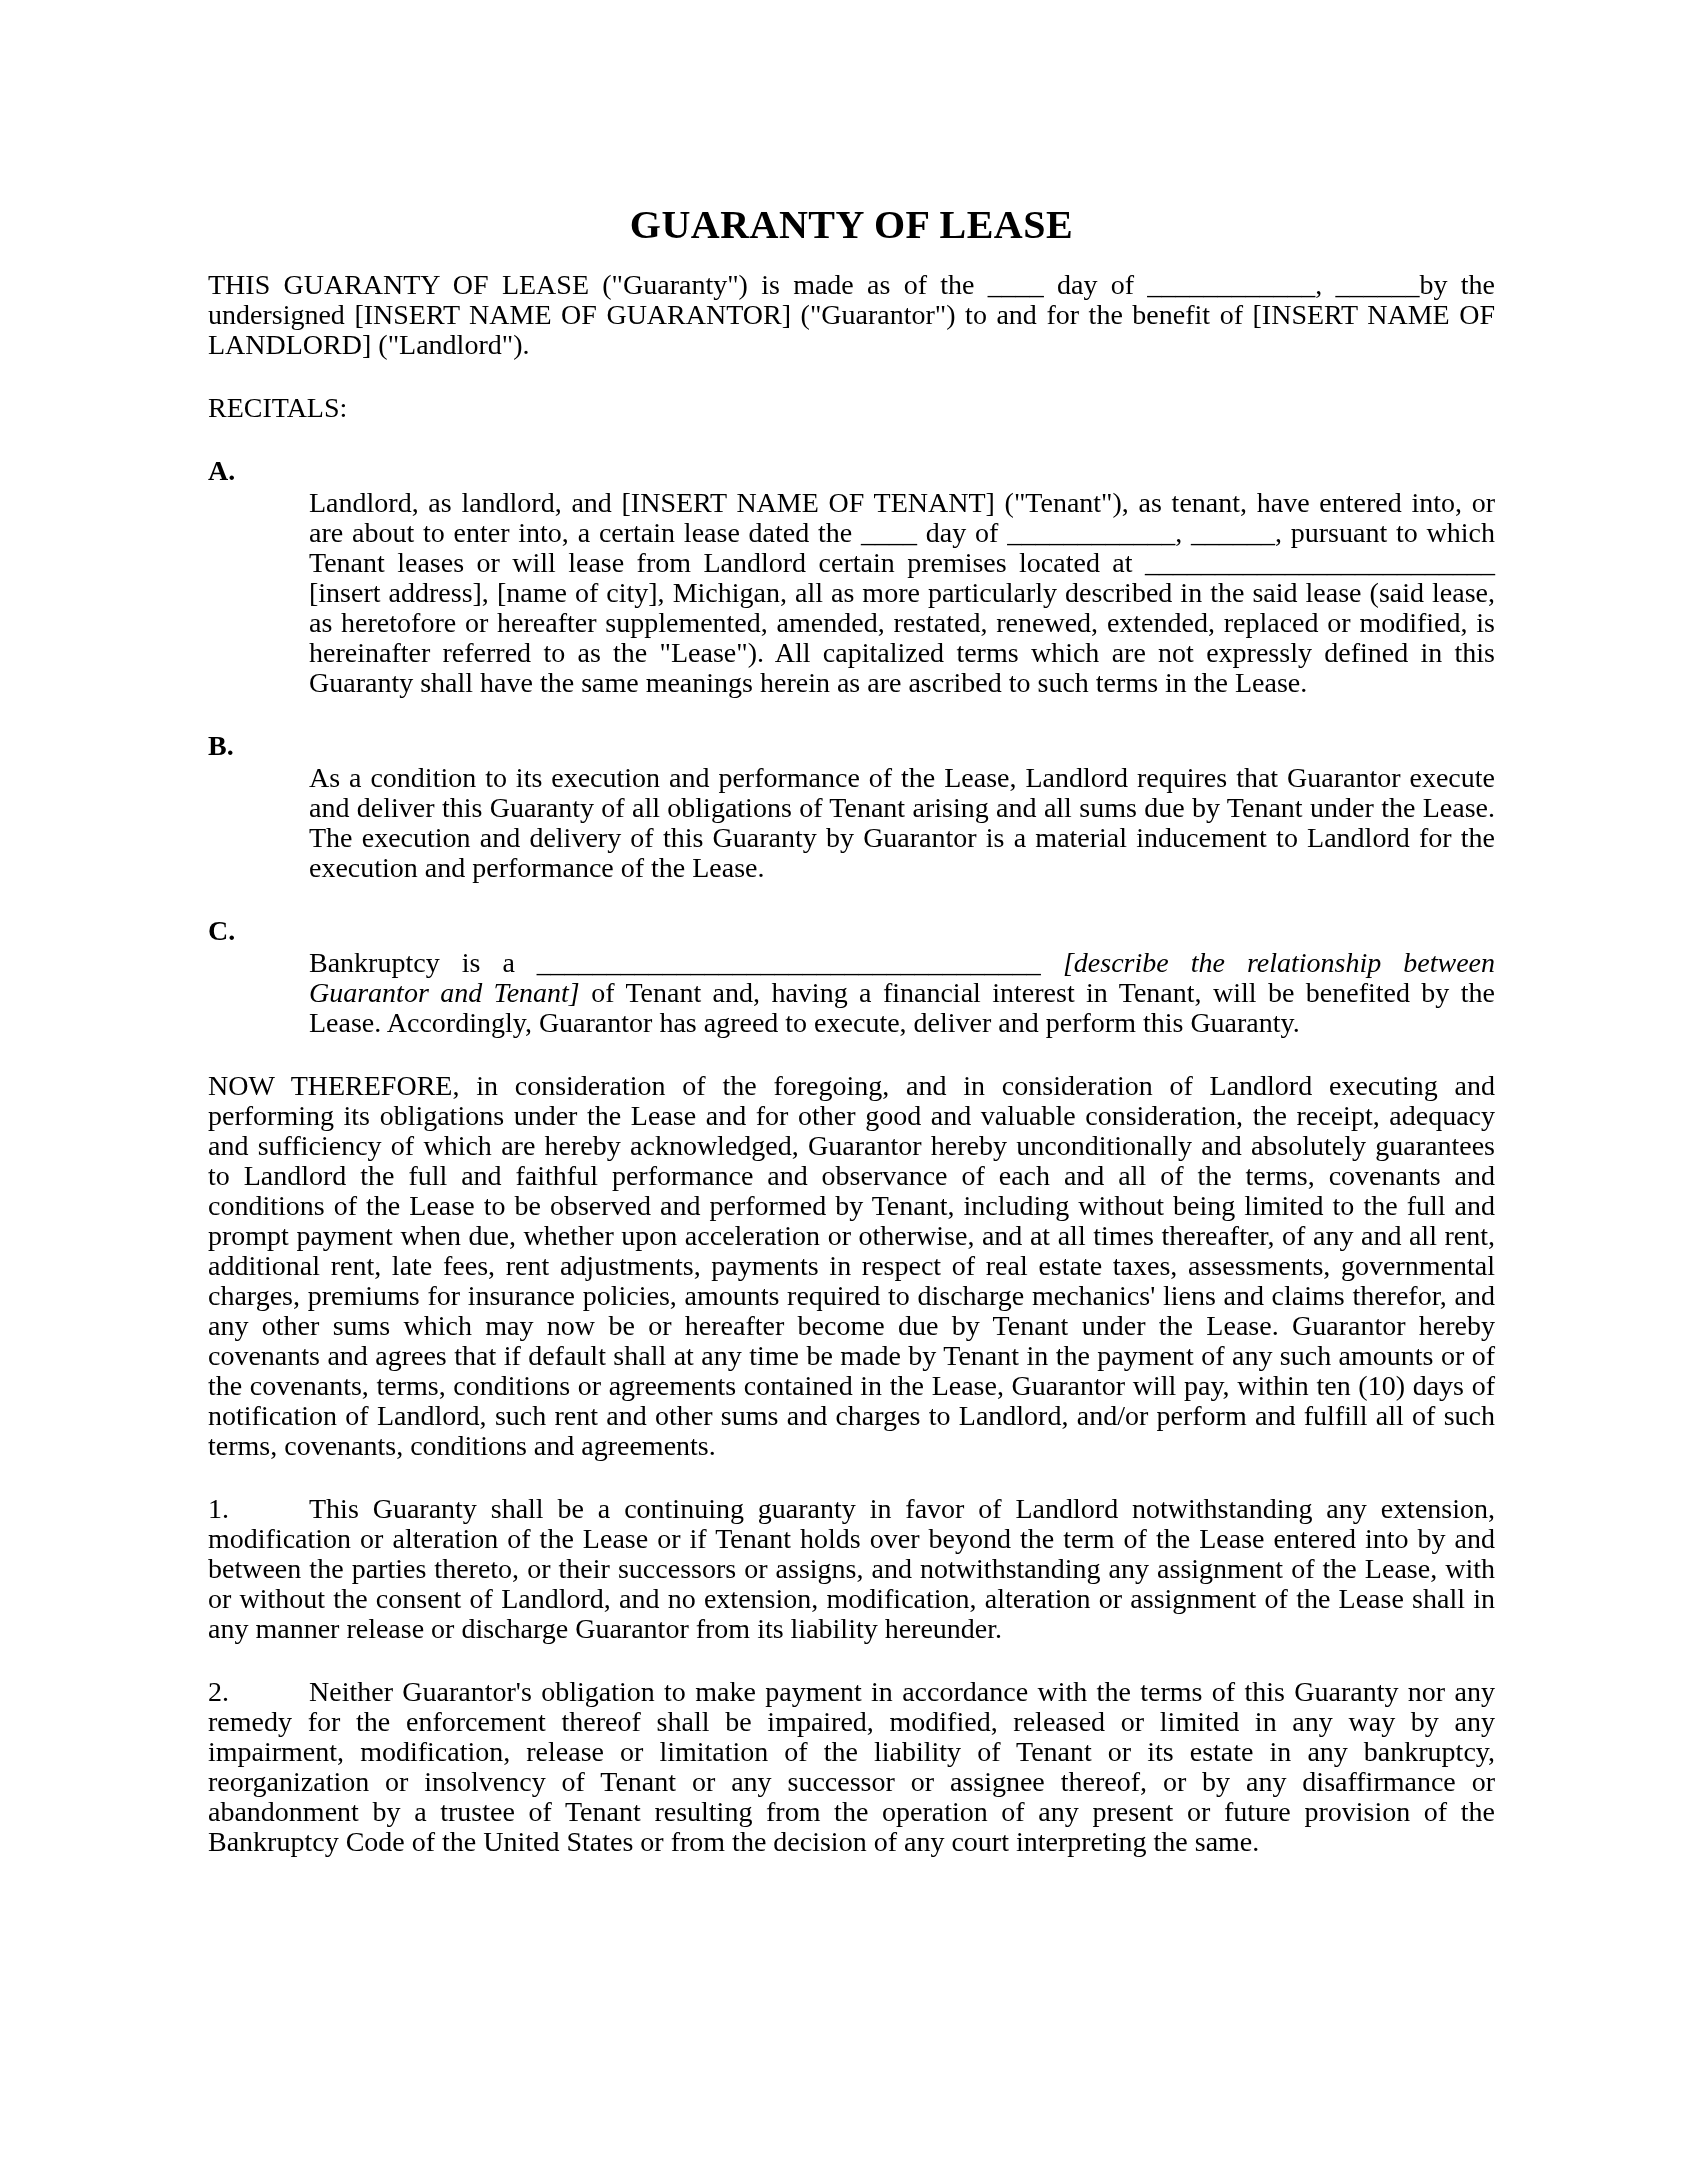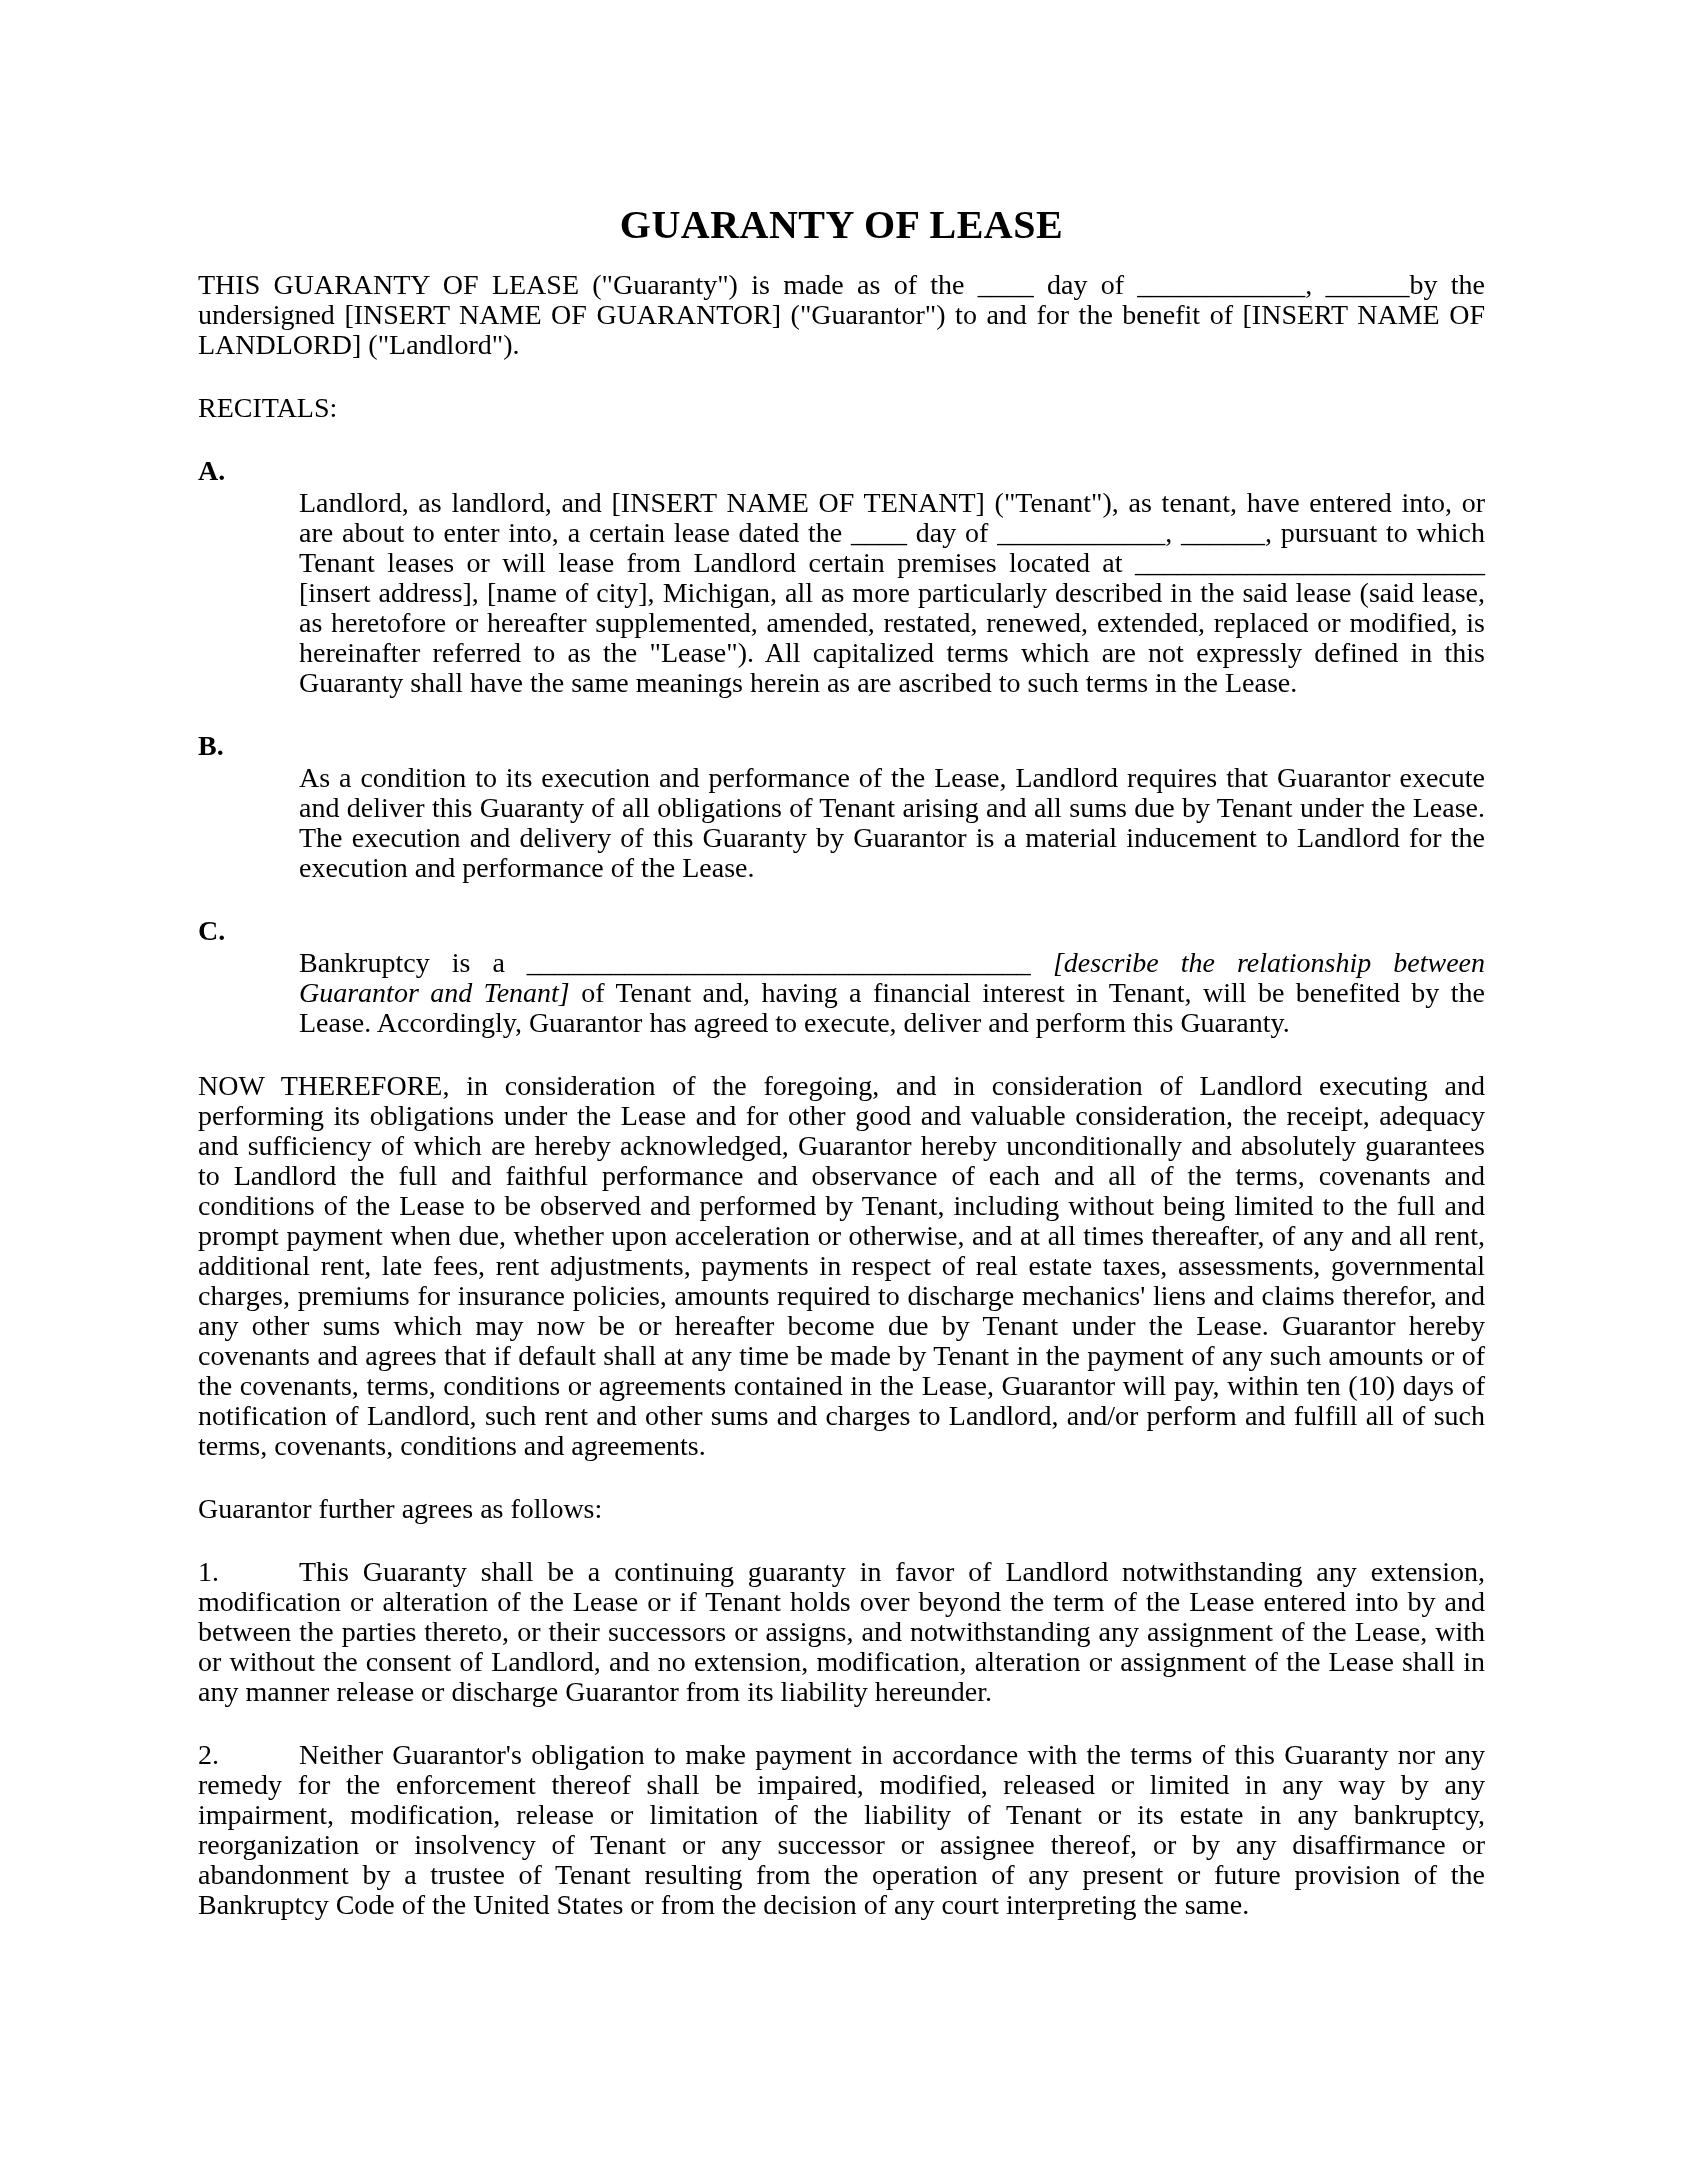--- a/index.html
+++ b/index.html
@@ -13,21 +13,21 @@
     height: 2178px;
     background: #ffffff;
     color: #000000;
     font-family: "Liberation Serif", "DejaVu Serif", serif;
     font-size: 28px;
     line-height: 30px;
     overflow: hidden;
   }
   #content {
     position: absolute;
-    left: 198px;
+    left: 208px;
     top: 201px;
     width: 1287px;
   }
   .title {
     text-align: center;
     font-weight: bold;
     font-size: 40px;
     line-height: 48px;
     margin: 0 0 21px 0;
     letter-spacing: 0.5px;
@@ -94,21 +94,20 @@
       <div class="rbody">As a condition to its execution and performance of the Lease, Landlord requires that Guarantor execute and deliver this Guaranty of all obligations of Tenant arising and all sums due by Tenant under the Lease. The execution and delivery of this Guaranty by Guarantor is a material inducement to Landlord for the execution and performance of the Lease.</div>
     </div>
 
     <div class="recital">
       <div class="rlabel">C.</div>
       <div class="rbody"><span>Bankruptcy is a </span><span>____________________________________</span> <span class="italic">[describe the relationship between Guarantor and Tenant]</span><span> of Tenant and, having a financial interest in Tenant, will be benefited by the Lease. Accordingly, Guarantor has agreed to execute, deliver and perform this Guaranty.</span></div>
     </div>
 
     <p class="para">NOW THEREFORE, in consideration of the foregoing, and in consideration of Landlord executing and performing its obligations under the Lease and for other good and valuable consideration, the receipt, adequacy and sufficiency of which are hereby acknowledged, Guarantor hereby unconditionally and absolutely guarantees to Landlord the full and faithful performance and observance of each and all of the terms, covenants and conditions of the Lease to be observed and performed by Tenant, including without being limited to the full and prompt payment when due, whether upon acceleration or otherwise, and at all times thereafter, of any and all rent, additional rent, late fees, rent adjustments, payments in respect of real estate taxes, assessments, governmental charges, premiums for insurance policies, amounts required to discharge mechanics' liens and claims therefor, and any other sums which may now be or hereafter become due by Tenant under the Lease. Guarantor hereby covenants and agrees that if default shall at any time be made by Tenant in the payment of any such amounts or of the covenants, terms, conditions or agreements contained in the Lease, Guarantor will pay, within ten (10) days of notification of Landlord, such rent and other sums and charges to Landlord, and/or perform and fulfill all of such terms, covenants, conditions and agreements.</p>
 
-    <p class="para noj">Guarantor further agrees as follows:</p>
 
     <p class="para numbered"><span class="num">1.</span><span>This Guaranty shall be a continuing guaranty in favor of Landlord notwithstanding any extension, modification or alteration of the Lease or if Tenant holds over beyond the term of the Lease entered into by and between the parties thereto, or their successors or assigns, and notwithstanding any assignment of the Lease, with or without the consent of Landlord, and no extension, modification, alteration or assignment of the Lease shall in any manner release or discharge Guarantor from its liability hereunder.</span></p>
 
     <p class="para numbered"><span class="num">2.</span><span>Neither Guarantor's obligation to make payment in accordance with the terms of this Guaranty nor any remedy for the enforcement thereof shall be impaired, modified, released or limited in any way by any impairment, modification, release or limitation of the liability of Tenant or its estate in any bankruptcy, reorganization or insolvency of Tenant or any successor or assignee thereof, or by any disaffirmance or abandonment by a trustee of Tenant resulting from the operation of any present or future provision of the Bankruptcy Code of the United States or from the decision of any court interpreting the same.</span></p>
 
   </div>
 </div>
 
 
 </body></html>

